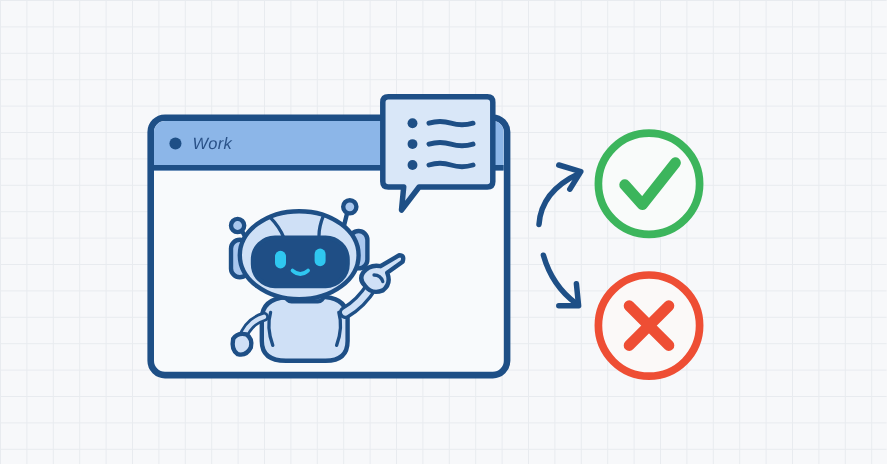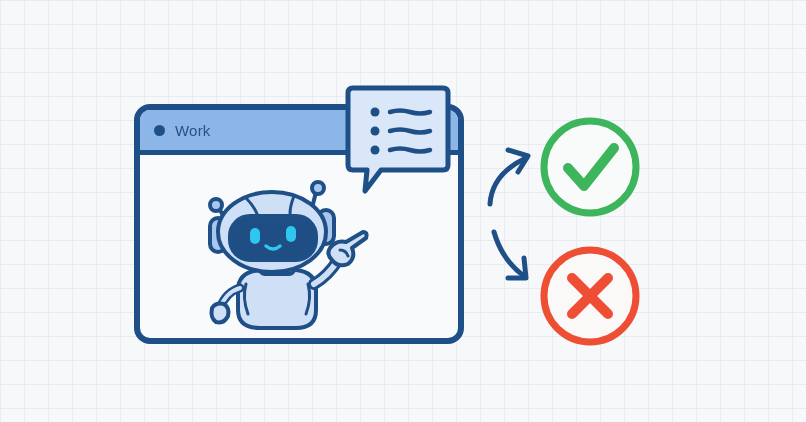--- a/index.html
+++ b/index.html
@@ -13,21 +13,21 @@
     font-family:"Liberation Sans", sans-serif;
   }
   .window {
     position:absolute; left:134px; top:104px; width:330px; height:240px;
     border:6px solid #1e4f86; border-radius:16px; background:#f8fafc;
     overflow:hidden; box-sizing:border-box;
   }
   .window-bar {
     position:absolute; left:0; top:0; right:0; height:40px;
     background:#8cb6e8; border-bottom:5px solid #1e4f86;
-    display:flex; align-items:center;
+    display:flex; align-items:center;font-style:italic;
   }
   .window-dot {
     width:11px; height:11px; border-radius:50%; background:#1e4f86;
     margin-left:14px; margin-right:10px;
   }
   .window-title { color:#2a5288; font-size:15px; letter-spacing:0.2px; }
   .bubble { position:absolute; left:345px; top:85px; width:106px; height:112px; }
   .robot { position:absolute; left:198px; top:180px; width:172px; height:150px; }
   .flow { position:absolute; left:480px; top:100px; width:200px; height:260px; }
 </style>

